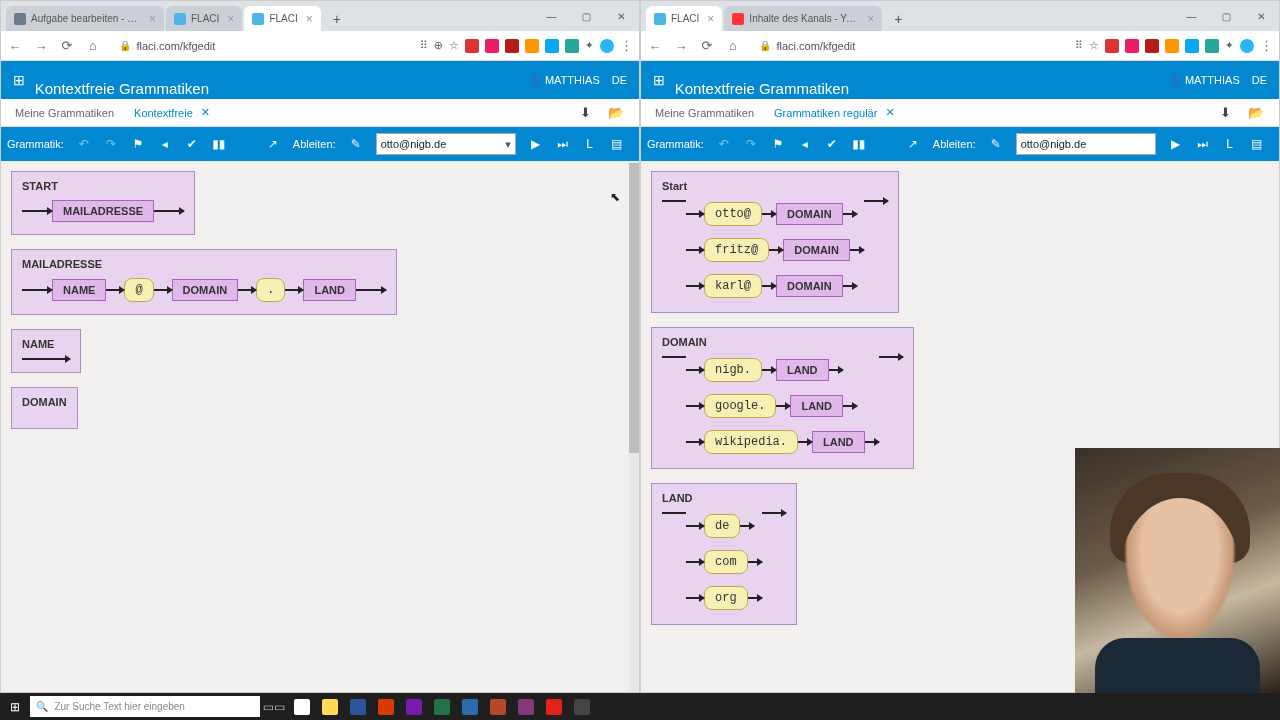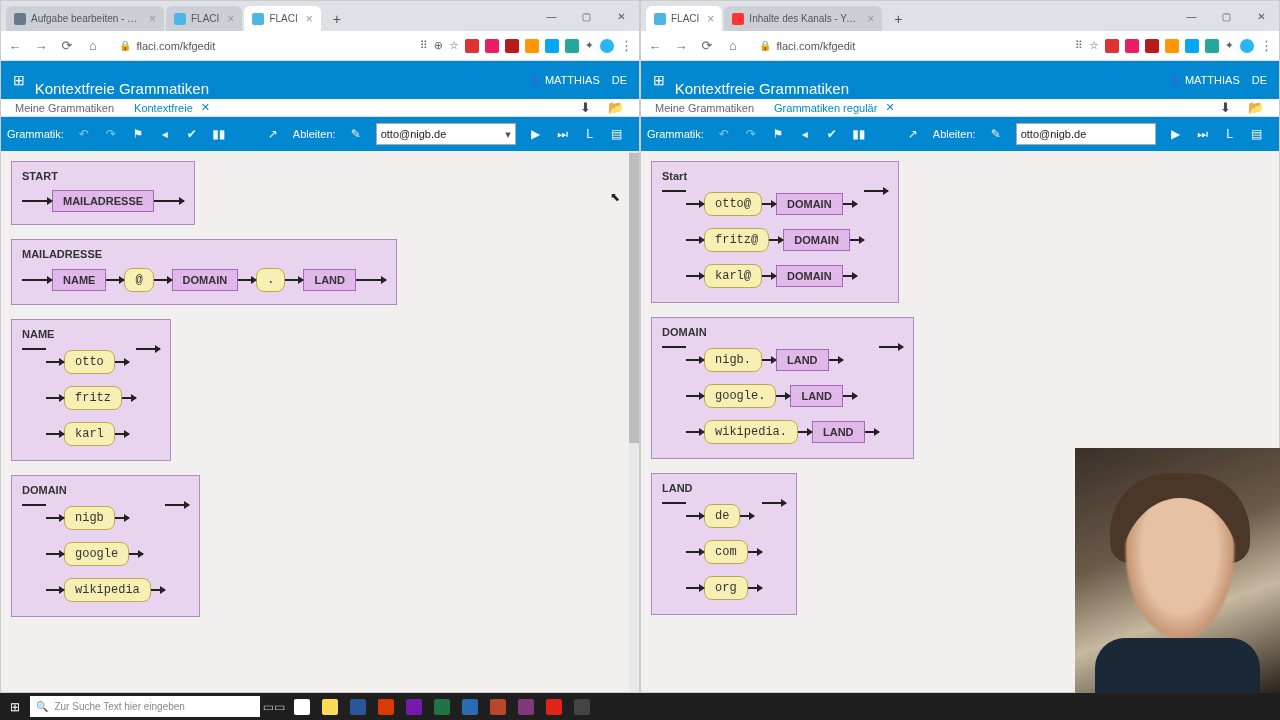--- a/index.html
+++ b/index.html
@@ -28,21 +28,21 @@
 .ext-icons { margin-left:auto; display:flex; gap:6px; align-items:center; }
 .exti { width:14px; height:14px; border-radius:2px; }
 
 
 .apphdr { height:38px; background:#0288d1; color:#fff; display:flex; align-items:center; padding:0 12px; }
 .apphdr .grid-icon { margin-right:10px; font-size:14px; }
 .apphdr .title { font-size:15px; font-weight:400;margin-top:16px; }
 .apphdr .right { margin-left:auto; display:flex; align-items:center; gap:12px; font-size:11px; }
 
 
-.subbar { height:18px; background:#fff; display:flex; align-items:center; padding:0 14px; border-bottom:1px solid #ddd; font-size:11px; }
+.subbar { height:28px; background:#fff; display:flex; align-items:center; padding:0 14px; border-bottom:1px solid #ddd; font-size:11px; }
 .subbar .gtab { margin-right:20px; color:#666; }
 .subbar .gtab.active { color:#0288d1; border-bottom:2px solid #0288d1; padding-bottom:9px; margin-bottom:-11px; }
 .subbar .xc { color:#0288d1; margin-left:-12px; }
 .subbar .ricons { margin-left:auto; display:flex; gap:18px; color:#444; font-size:13px; }
 
 
 .editbar { height:34px; background:#0288d1; color:#fff; display:flex; align-items:center; padding:0 6px; font-size:11px; gap:13px; }
 .editbar .lbl { font-size:11px;}
 .editbar .ico { font-size:12px; opacity:.95; width:14px; text-align:center; }
 .derive { background:#fff; color:#222; height:22px; border:1px solid #aaa; font-size:11px; padding:0 20px 0 4px; width:140px; display:flex; align-items:center; position:relative;}
@@ -190,59 +190,22 @@
             <span class="term">@</span>
             <div class="harrow ar" style="width:18px"></div>
             <span class="nterm">DOMAIN</span>
             <div class="harrow ar" style="width:18px"></div>
             <span class="term">.</span>
             <div class="harrow ar" style="width:18px"></div>
             <span class="nterm">LAND</span>
             <div class="harrow ar" style="width:30px"></div>
           </div></div><br><div class="rule"><span class="rname">NAME</span><div class="altwrap">
             <div class="harrow " style="width:24px"></div>
-            <div class="altrows">
-              <div class="altrow">
-                <div class="harrow ar" style="width:18px"></div>
-                <span class="term">otto</span>
-                <div class="harrow ar" style="width:14px"></div>
-              </div>
-              <div class="altrow">
-                <div class="harrow ar" style="width:18px"></div>
-                <span class="term">fritz</span>
-                <div class="harrow ar" style="width:14px"></div>
-              </div>
-              <div class="altrow">
-                <div class="harrow ar" style="width:18px"></div>
-                <span class="term">karl</span>
-                <div class="harrow ar" style="width:14px"></div>
-              </div>
-            </div>
             <div class="harrow ar" style="width:24px"></div>
-          </div></div><br><div class="rule"><span class="rname">DOMAIN</span><div class="altwrap">
-            <div class="harrow " style="width:24px"></div>
-            <div class="altrows">
-              <div class="altrow">
-                <div class="harrow ar" style="width:18px"></div>
-                <span class="term">nigb</span>
-                <div class="harrow ar" style="width:14px"></div>
-              </div>
-              <div class="altrow">
-                <div class="harrow ar" style="width:18px"></div>
-                <span class="term">google</span>
-                <div class="harrow ar" style="width:14px"></div>
-              </div>
-              <div class="altrow">
-                <div class="harrow ar" style="width:18px"></div>
-                <span class="term">wikipedia</span>
-                <div class="harrow ar" style="width:14px"></div>
-              </div>
-            </div>
-            <div class="harrow ar" style="width:24px"></div>
-          </div></div><br>
+          </div></div><br><div class="rule"><span class="rname">DOMAIN</span></div><br>
     <div class="sbar">
           <div class="sthumb"></div>
         </div>
   </div>
 </div>
 
 <div class="browser" style="left:640px; top:0; width:640px; height:693px;">
   <div class="winctrl">
     <div>—</div>
     <div>▢</div>

